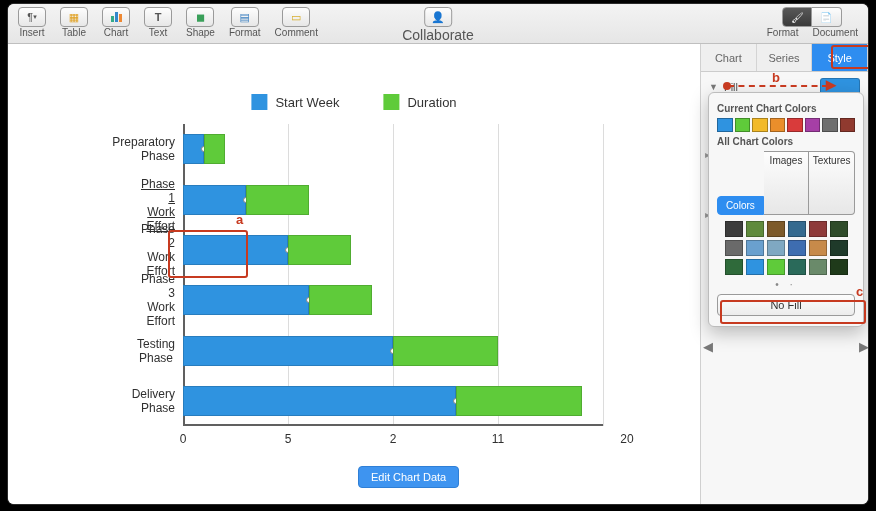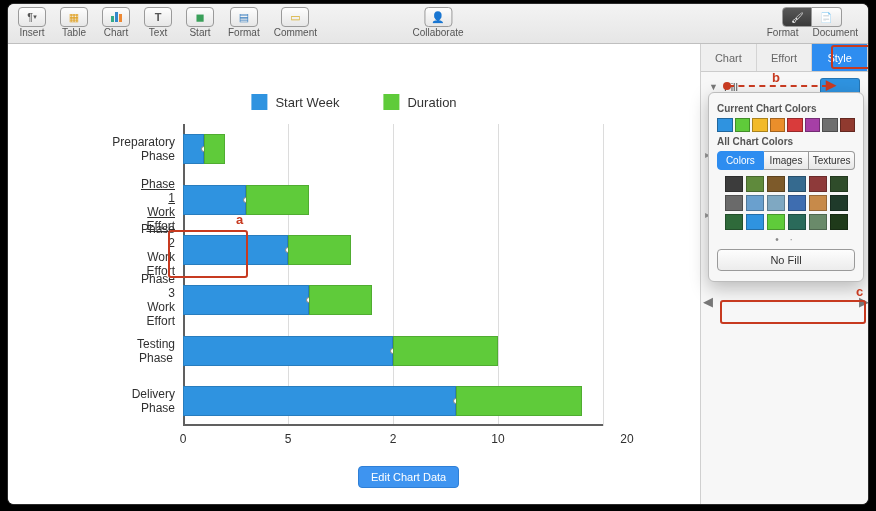--- a/index.html
+++ b/index.html
@@ -56,21 +56,21 @@
   .fill-row { display:flex; align-items:center; padding:6px 8px; font-size:11px; color:#555; gap:6px;}
   .disclose { font-size:9px; color:#777;}
   .color-well { width:40px; height:17px; border-radius:3px; border:1px solid rgba(0,0,0,0.2);}
   .popover { position:absolute; right:4px; top:48px; width:156px; background:#f7f7f7; border:1px solid #bcbcbc; border-radius:6px; box-shadow:0 6px 18px rgba(0,0,0,.25); padding:6px 8px 10px;}
   .popover .hdr{ font-size:10px; font-weight:600; color:#555; margin:4px 0 4px;}
   .swatch-row { display:flex; gap:2px; margin-bottom:4px;}
   .swatch-row .swc { width:16px; height:14px; border:1px solid rgba(0,0,0,.3);}
   .allhdr{ font-size:10px; font-weight:600; color:#555; margin:4px 0 4px;}
   .seg3 { display:flex; margin-bottom:6px;}
   .seg3 div{ flex:1; text-align:center; font-size:10px; padding:3px 0; border:1px solid #9a9a9a; background:linear-gradient(#fdfdfd,#e7e7e7);}
-  .seg3 div:first-child{ border-radius:4px 0 0 4px;}
+  .seg3 div:first-child{ border-radius:4px 0 0 4px;margin-top:45px;}
   .seg3 div:last-child{ border-radius:0 4px 4px 0; border-left:none;}
   .seg3 div.mid{ border-left:none;}
   .seg3 div.act{ background:#2e8df0; color:#fff; border-color:#2e8df0;}
   .grid-sw { display:grid; grid-template-columns:repeat(6,18px); grid-auto-rows:16px; gap:3px; justify-content:center;}
   .grid-sw div{ border:1px solid rgba(0,0,0,.25);}
   .dots { text-align:center; color:#888; font-size:10px; margin:4px 0 4px; letter-spacing:4px;}
   .nofill { text-align:center; font-size:11px; padding:4px; border:1px solid #9a9a9a; background:linear-gradient(#fdfdfd,#ececec); border-radius:4px;}
   .out-arrow { position:absolute; font-size:13px; color:#777;}
   .page-arrow-l { left:-14px; top:118px;}
   .page-arrow-r { right:-14px; top:118px;}
@@ -106,34 +106,34 @@
             </span>
           </div>
         <span>Chart</span>
       </div>
       <div class="tb-item">
         <div class="tb-single tb-icon" style="font-weight:600">T</div>
         <span>Text</span>
       </div>
       <div class="tb-item">
         <div class="tb-single tb-icon" style="color:#3aa05a">◼</div>
-        <span>Start</span>
+        <span>Shape</span>
       </div>
       <div class="tb-item">
         <div class="tb-single tb-icon" style="color:#3a7fc0">▤</div>
         <span>Format</span>
       </div>
       <div class="tb-item">
         <div class="tb-single tb-icon" style="color:#d8b030">▭</div>
         <span>Comment</span>
       </div>
     </div>
     <div class="tb-center">
       <div class="tb-single tb-icon">👤</div>
-      <span style="font-size:10px;color:#555">Collaborate</span>
+      <span style="font-size:14px;color:#555">Collaborate</span>
     </div>
     <div class="tb-right">
       <div class="tb-item">
         <div class="tb-seg">
           <div class="tb-segbtn first active">🖌</div>
           <div class="tb-segbtn last">📄</div>
         </div>
         <div style="display:flex;gap:14px">
         <span>Format</span>
         <span>Document</span>
@@ -156,21 +156,21 @@
         </div>
       </div>
 
       <div class="plot" id="plot">
           <div class="tick" style="left: 0px;">0</div>
           <div class="gridline" style="left: 105px;"></div>
           <div class="tick" style="left: 105px;">5</div>
           <div class="gridline" style="left: 210px;"></div>
           <div class="tick" style="left: 210px;">2</div>
           <div class="gridline" style="left: 315px;"></div>
-          <div class="tick" style="left: 315px;">10</div>
+          <div class="tick" style="left: 315px;">11</div>
           <div class="gridline" style="left: 420px;"></div>
           <div class="tick" style="left: 444px;">20</div>
           <div class="yaxis"></div>
           <div class="xaxis"></div>
           <div class="catlabel" style="top: 25.1667px;">Preparatory Phase</div>
           <div class="bar" style="left: 0px; width: 21px; top: 10.1667px; height: 30px; background: rgb(47, 147, 224);"></div>
           <div class="dot" style="left: 21px; top: 25.1667px;"></div>
           <div class="bar" style="left: 21px; width: 21px; top: 10.1667px; height: 30px; background: rgb(95, 203, 58);"></div>
           <div class="catlabel" style="top: 81px; text-decoration: underline;">Phase 1 Work Effort</div>
           <div class="bar" style="left: 0px; width: 63px; top: 60.5px; height: 30px; background: rgb(47, 147, 224);"></div>
@@ -196,21 +196,21 @@
 
       <button class="editbtn">Edit Chart Data</button>
 
       <div class="annot-box" style="left:160px; top:186px; width:80px; height:48px;"></div>
       <div class="annot-label" style="left:228px; top:168px;">a</div>
     </div>
 
     <div class="sidepanel">
       <div class="sp-tabs">
         <div class="sp-tab">Chart</div>
-        <div class="sp-tab">Effort</div>
+        <div class="sp-tab">Series</div>
         <div class="sp-tab active">Style</div>
       </div>
       <div class="fill-row">
         <span class="disclose">▼</span>
         <span>Fill</span>
         <div style="flex:1"></div>
         <div class="color-well" style="background:#2f93e0"></div>
       </div>
       <span class="chev" style="left:4px; top:110px;">▸</span>
       <span class="chev" style="left:4px; top:170px;">▸</span>

